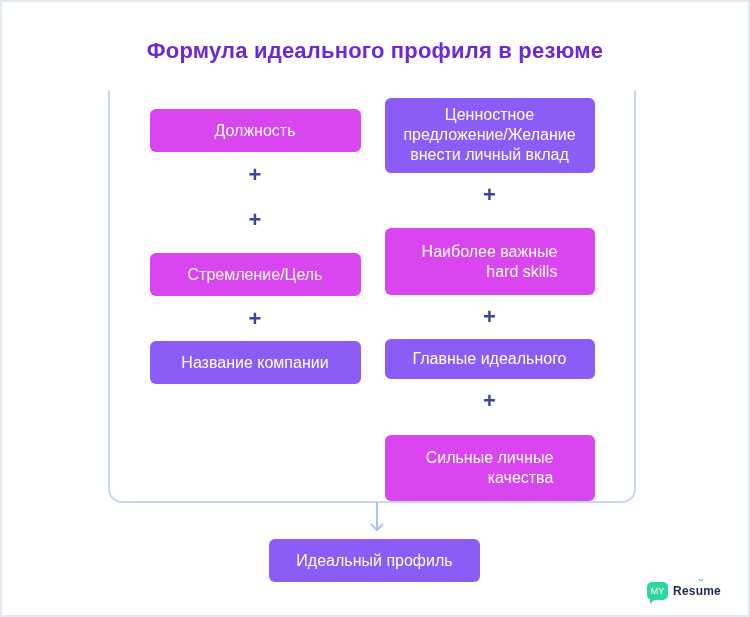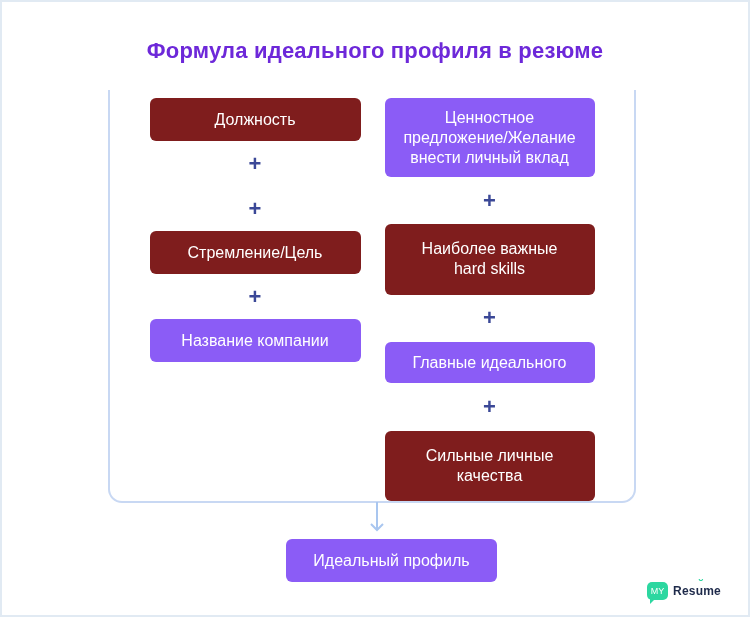--- a/index.html
+++ b/index.html
@@ -52,26 +52,26 @@
     color: #ffffff;
     font-size: 16px;
     line-height: 20px;
     display: flex;
     align-items: center;
     justify-content: center;
     text-align: center;
     padding: 4px 10px;
     white-space: pre-line;
   }
-  .box.blue { background: #7f1d1d; }
+  .box.blue { background: #d946ef; margin-top: 11px; }
   .box.red  { background: #8b5cf6; }
 
   .h43 { height: 43px; }
   .h42 { height: 42px; }
-  .h58 { height: 71px; }
+  .h58 { height: 71px; text-align: right; }
   .h80 { height: 80px; }
 
   .plus {
     height: 45px;
     display: flex;
     align-items: center;
     justify-content: center;
     color: #3b4897;
     font-size: 22px;
     font-weight: 700;
@@ -81,21 +81,21 @@
   .arrow-svg {
     position: absolute;
     left: 365px;
     top: 500px;
     width: 20px;
     height: 31px;
   }
 
   .result-box {
     position: absolute;
-    left: 284px;
+    left: 267px;
     top: 537px;
     width: 211px;
     height: 43px;
   }
 
   .logo {
     position: absolute;
     right: 27px;
     bottom: 15px;
     display: flex;

